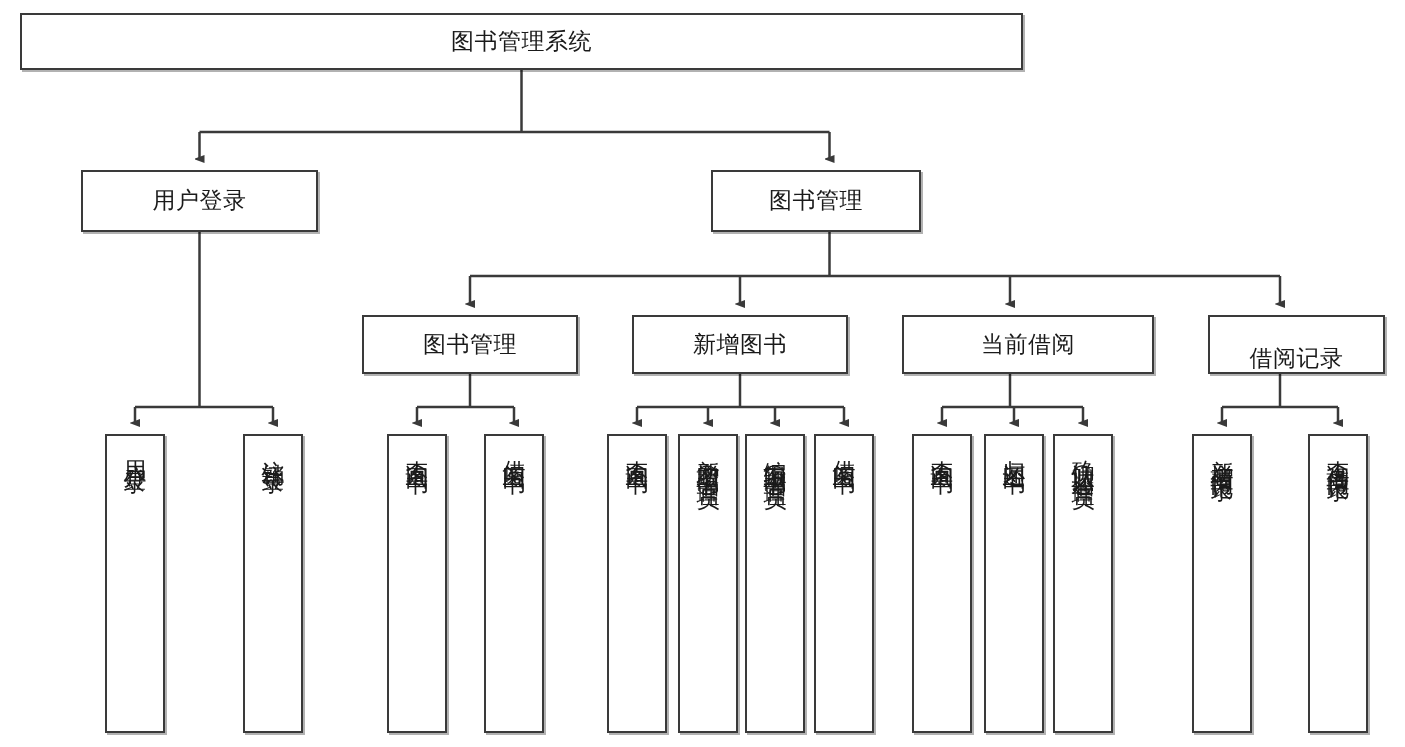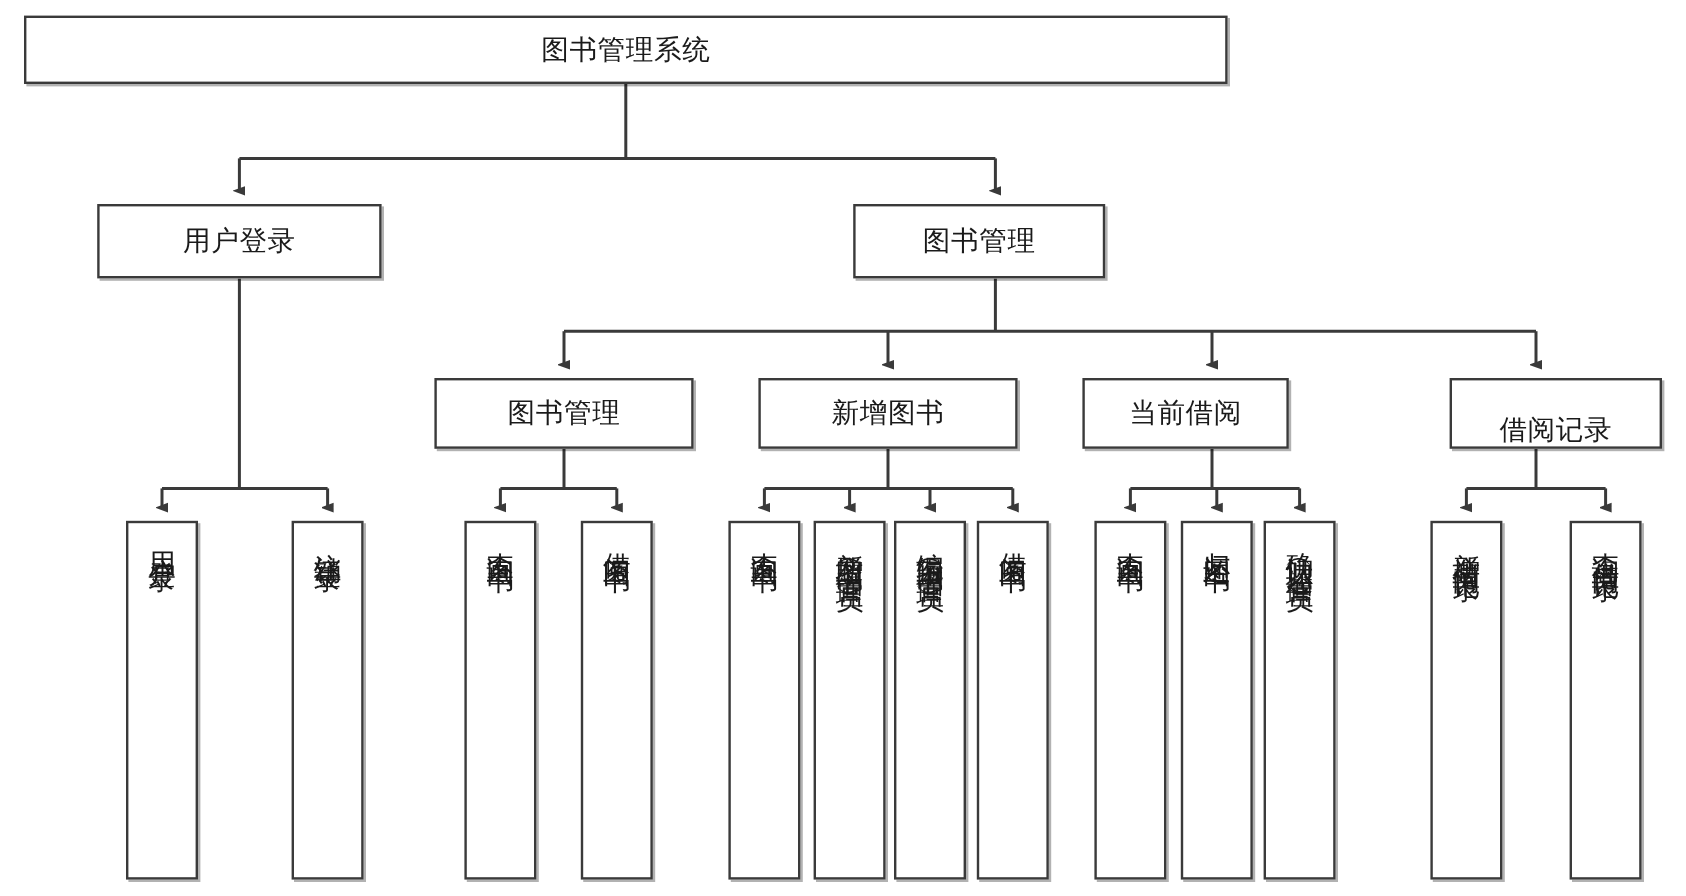--- a/index.html
+++ b/index.html
@@ -130,21 +130,21 @@
       </div>
       <div class="node h" style="left: 711px; top: 170px; width: 210px; height: 62px;">
         <span class="label">图书管理</span>
       </div>
       <div class="node h" style="left: 362px; top: 315px; width: 216px; height: 59px;">
         <span class="label">图书管理</span>
       </div>
       <div class="node h" style="left: 632px; top: 315px; width: 216px; height: 59px;">
         <span class="label">新增图书</span>
       </div>
-      <div class="node h" style="left: 902px; top: 315px; width: 172px; height: 59px;">
+      <div class="node h" style="left: 902px; top: 315px; width: 252px; height: 59px;">
         <span class="label">当前借阅</span>
       </div>
       <div class="node h" style="left: 1208px; top: 315px; width: 177px; height: 59px; align-items: flex-end;">
         <span class="label">借阅记录</span>
       </div>
       <div class="node v" style="left: 105px; top: 434px; width: 60px; height: 299px;">
         <span class="label">用户登录</span>
       </div>
       <div class="node v" style="left: 243px; top: 434px; width: 60px; height: 299px;">
         <span class="label">注销登录</span>

